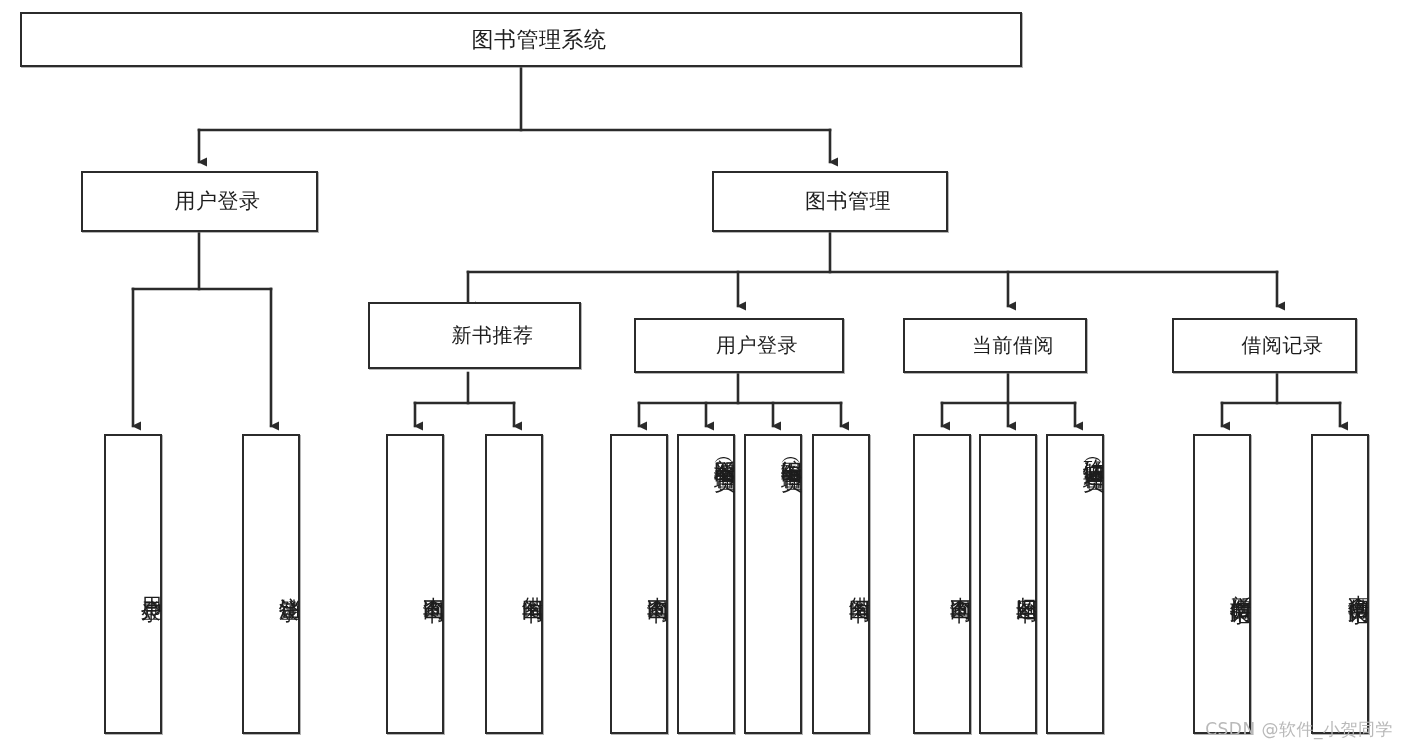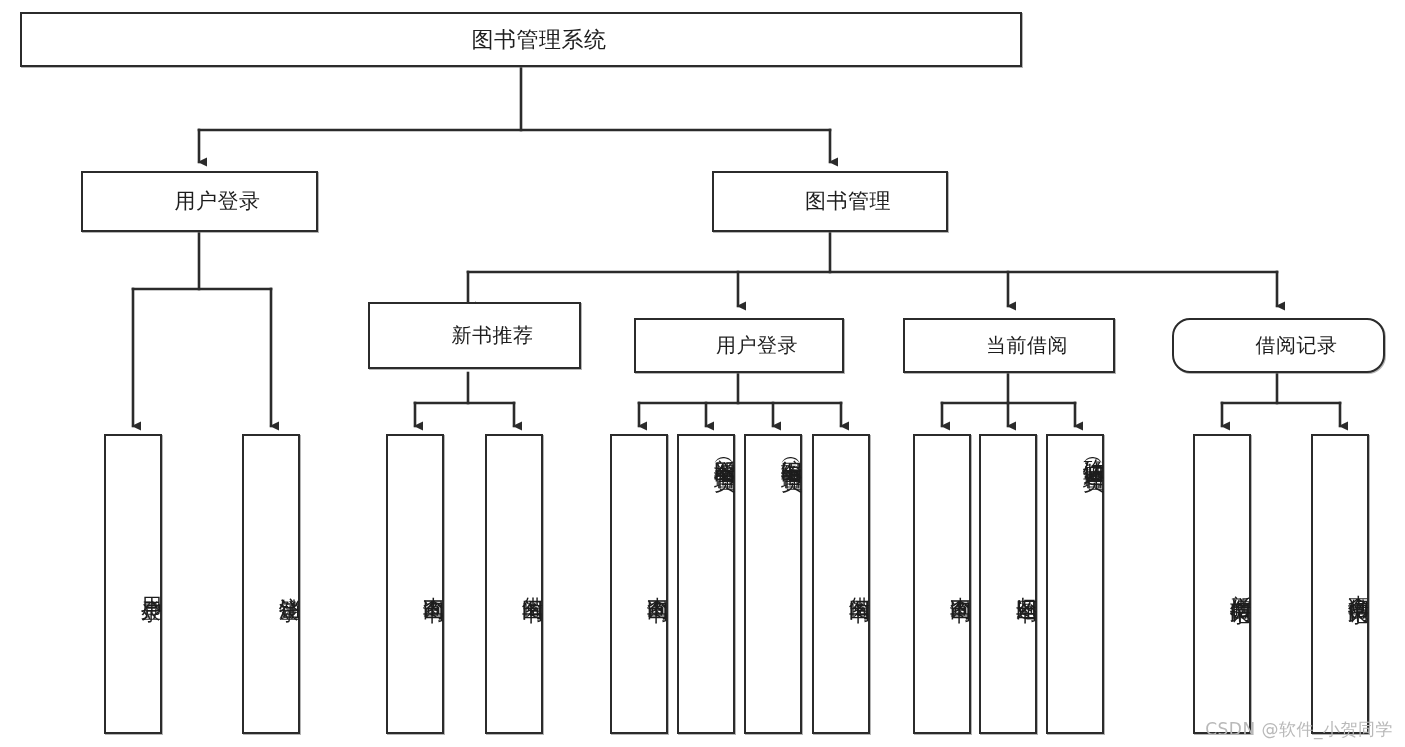--- a/index.html
+++ b/index.html
@@ -145,24 +145,24 @@
   <div class="node-box lvl-1" style="left:712px; top:171px; width:236px; height:61px;">
     <span class="node-label">图书管理</span>
   </div>
 
   <div class="node-box lvl-2" style="left:362px; top:302px; width:213px; height:67px;margin-left:6px;">
     <span class="node-label">新书推荐</span>
   </div>
   <div class="node-box lvl-2" style="left:634px; top:318px; width:210px; height:55px;">
     <span class="node-label">用户登录</span>
   </div>
-  <div class="node-box lvl-2" style="left:903px; top:318px; width:212px; height:55px;">
+  <div class="node-box lvl-2" style="left:903px; top:318px; width:184px; height:55px;">
     <span class="node-label">当前借阅</span>
   </div>
-  <div class="node-box lvl-2" style="left:1172px; top:318px; width:213px; height:55px;border-radius:18px;">
+  <div class="node-box lvl-2" style="left:1172px; top:318px; width:185px; height:55px;">
     <span class="node-label">借阅记录</span>
   </div>
 
   <div class="node-box leaf-box centered" style="left:104px; top:434px; width:58px; height:300px;">
     <span class="node-label">用户登录</span>
   </div>
   <div class="node-box leaf-box centered" style="left:242px; top:434px; width:58px; height:300px;">
     <span class="node-label">注销登录</span>
   </div>
 

